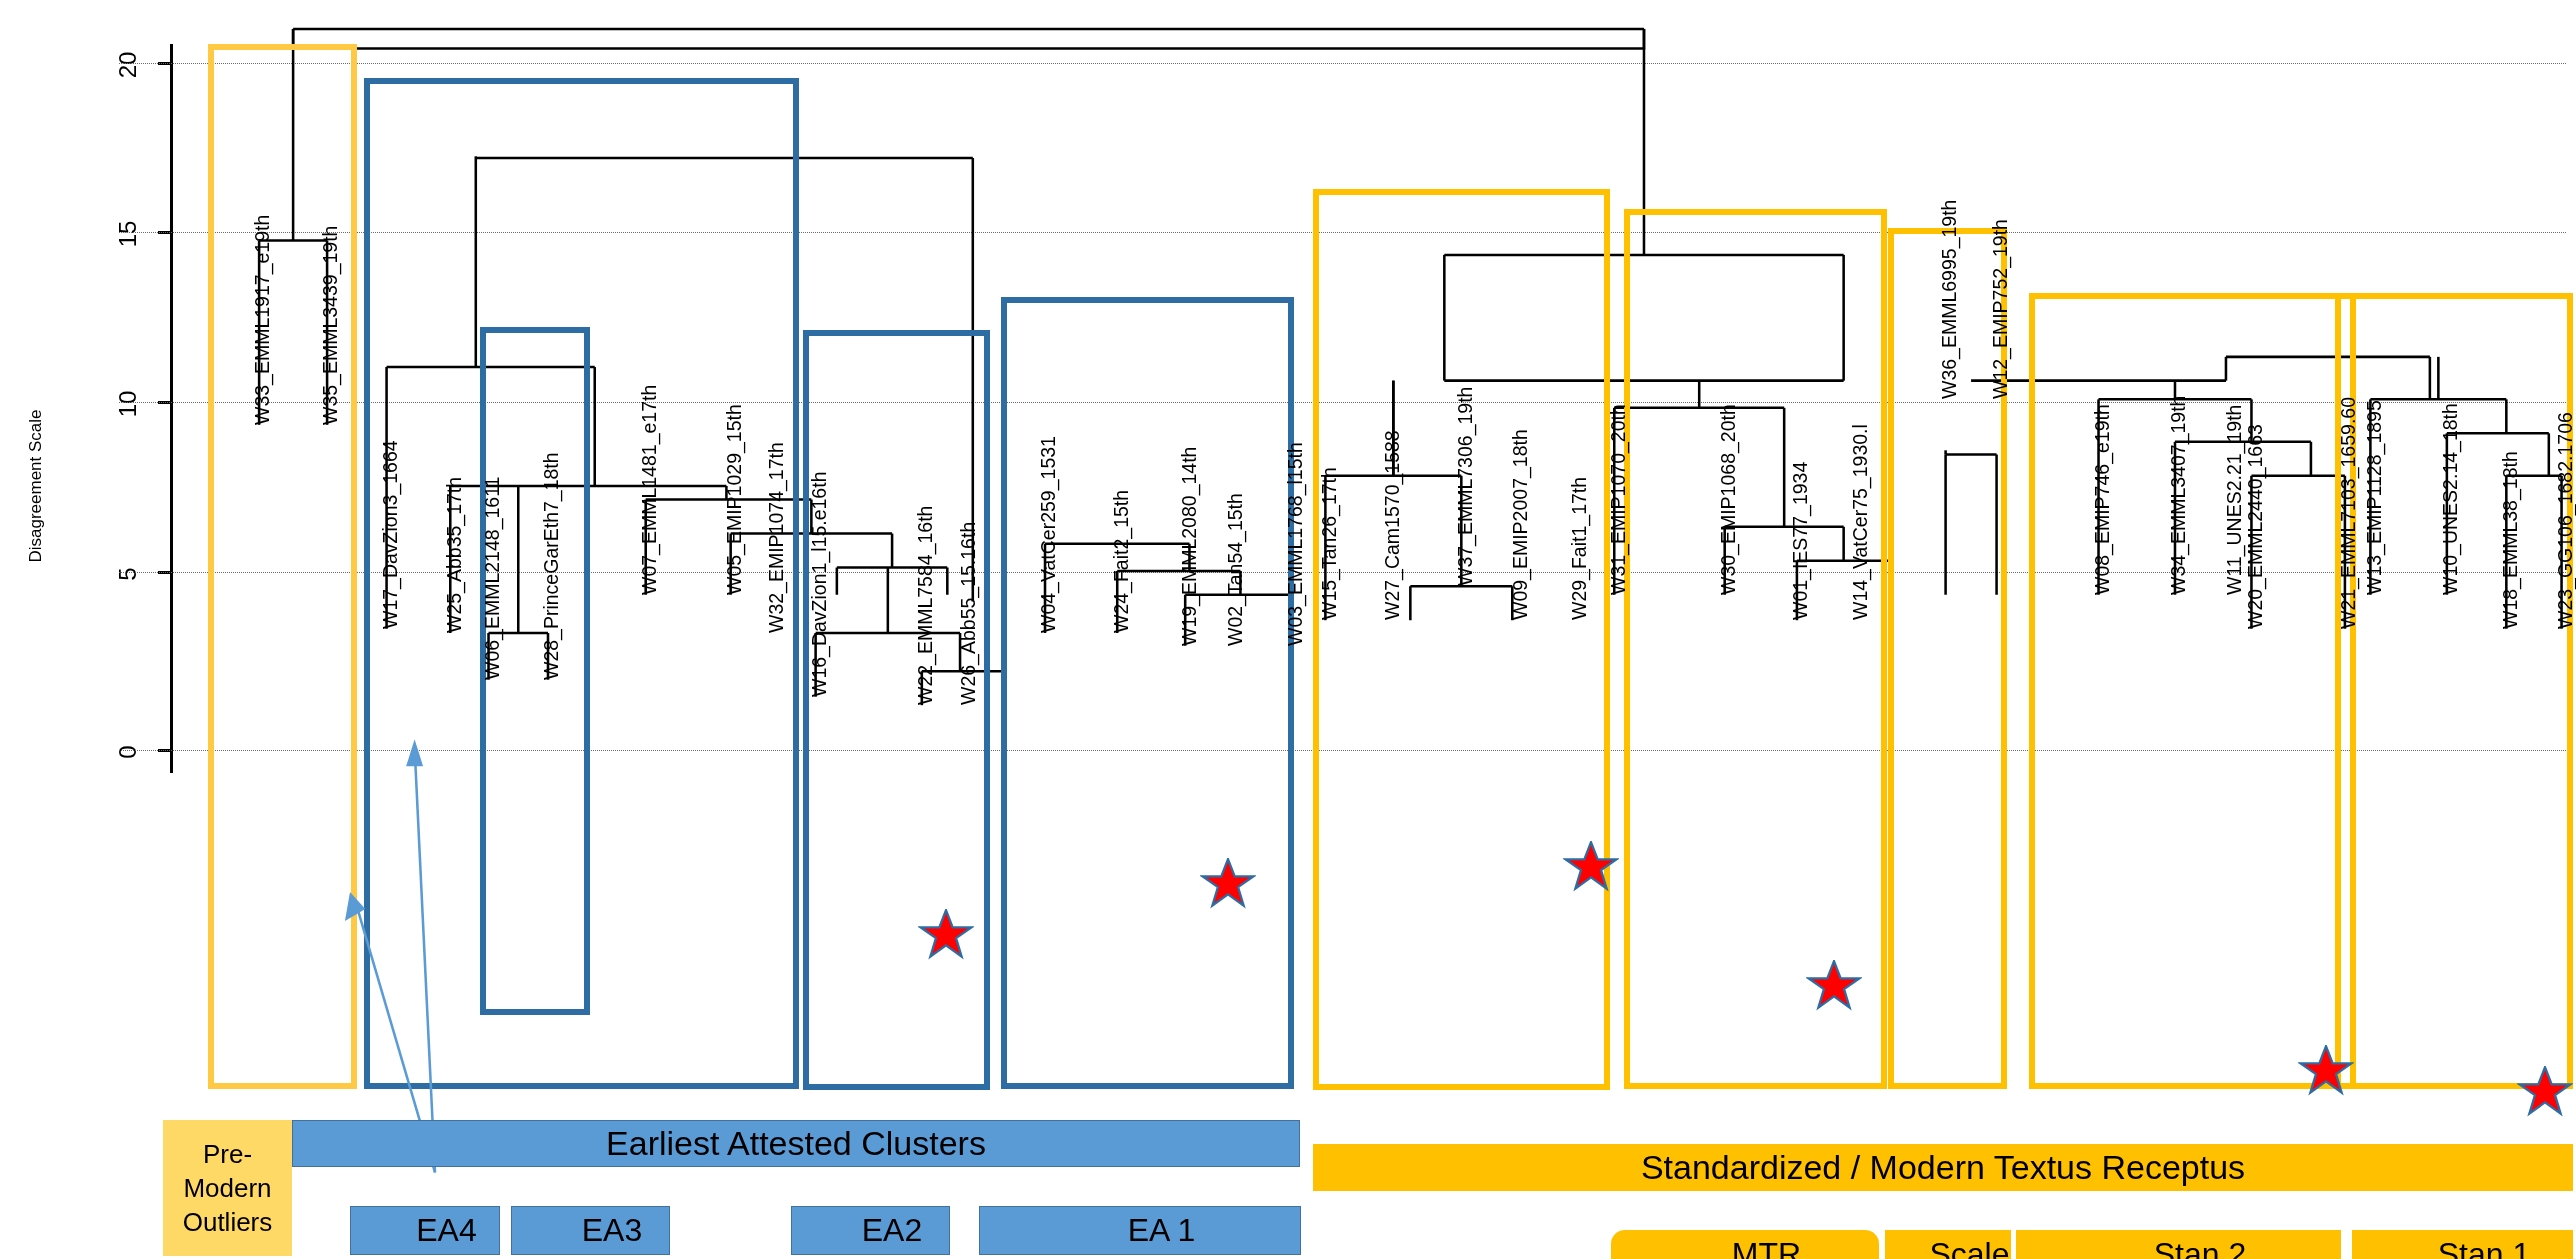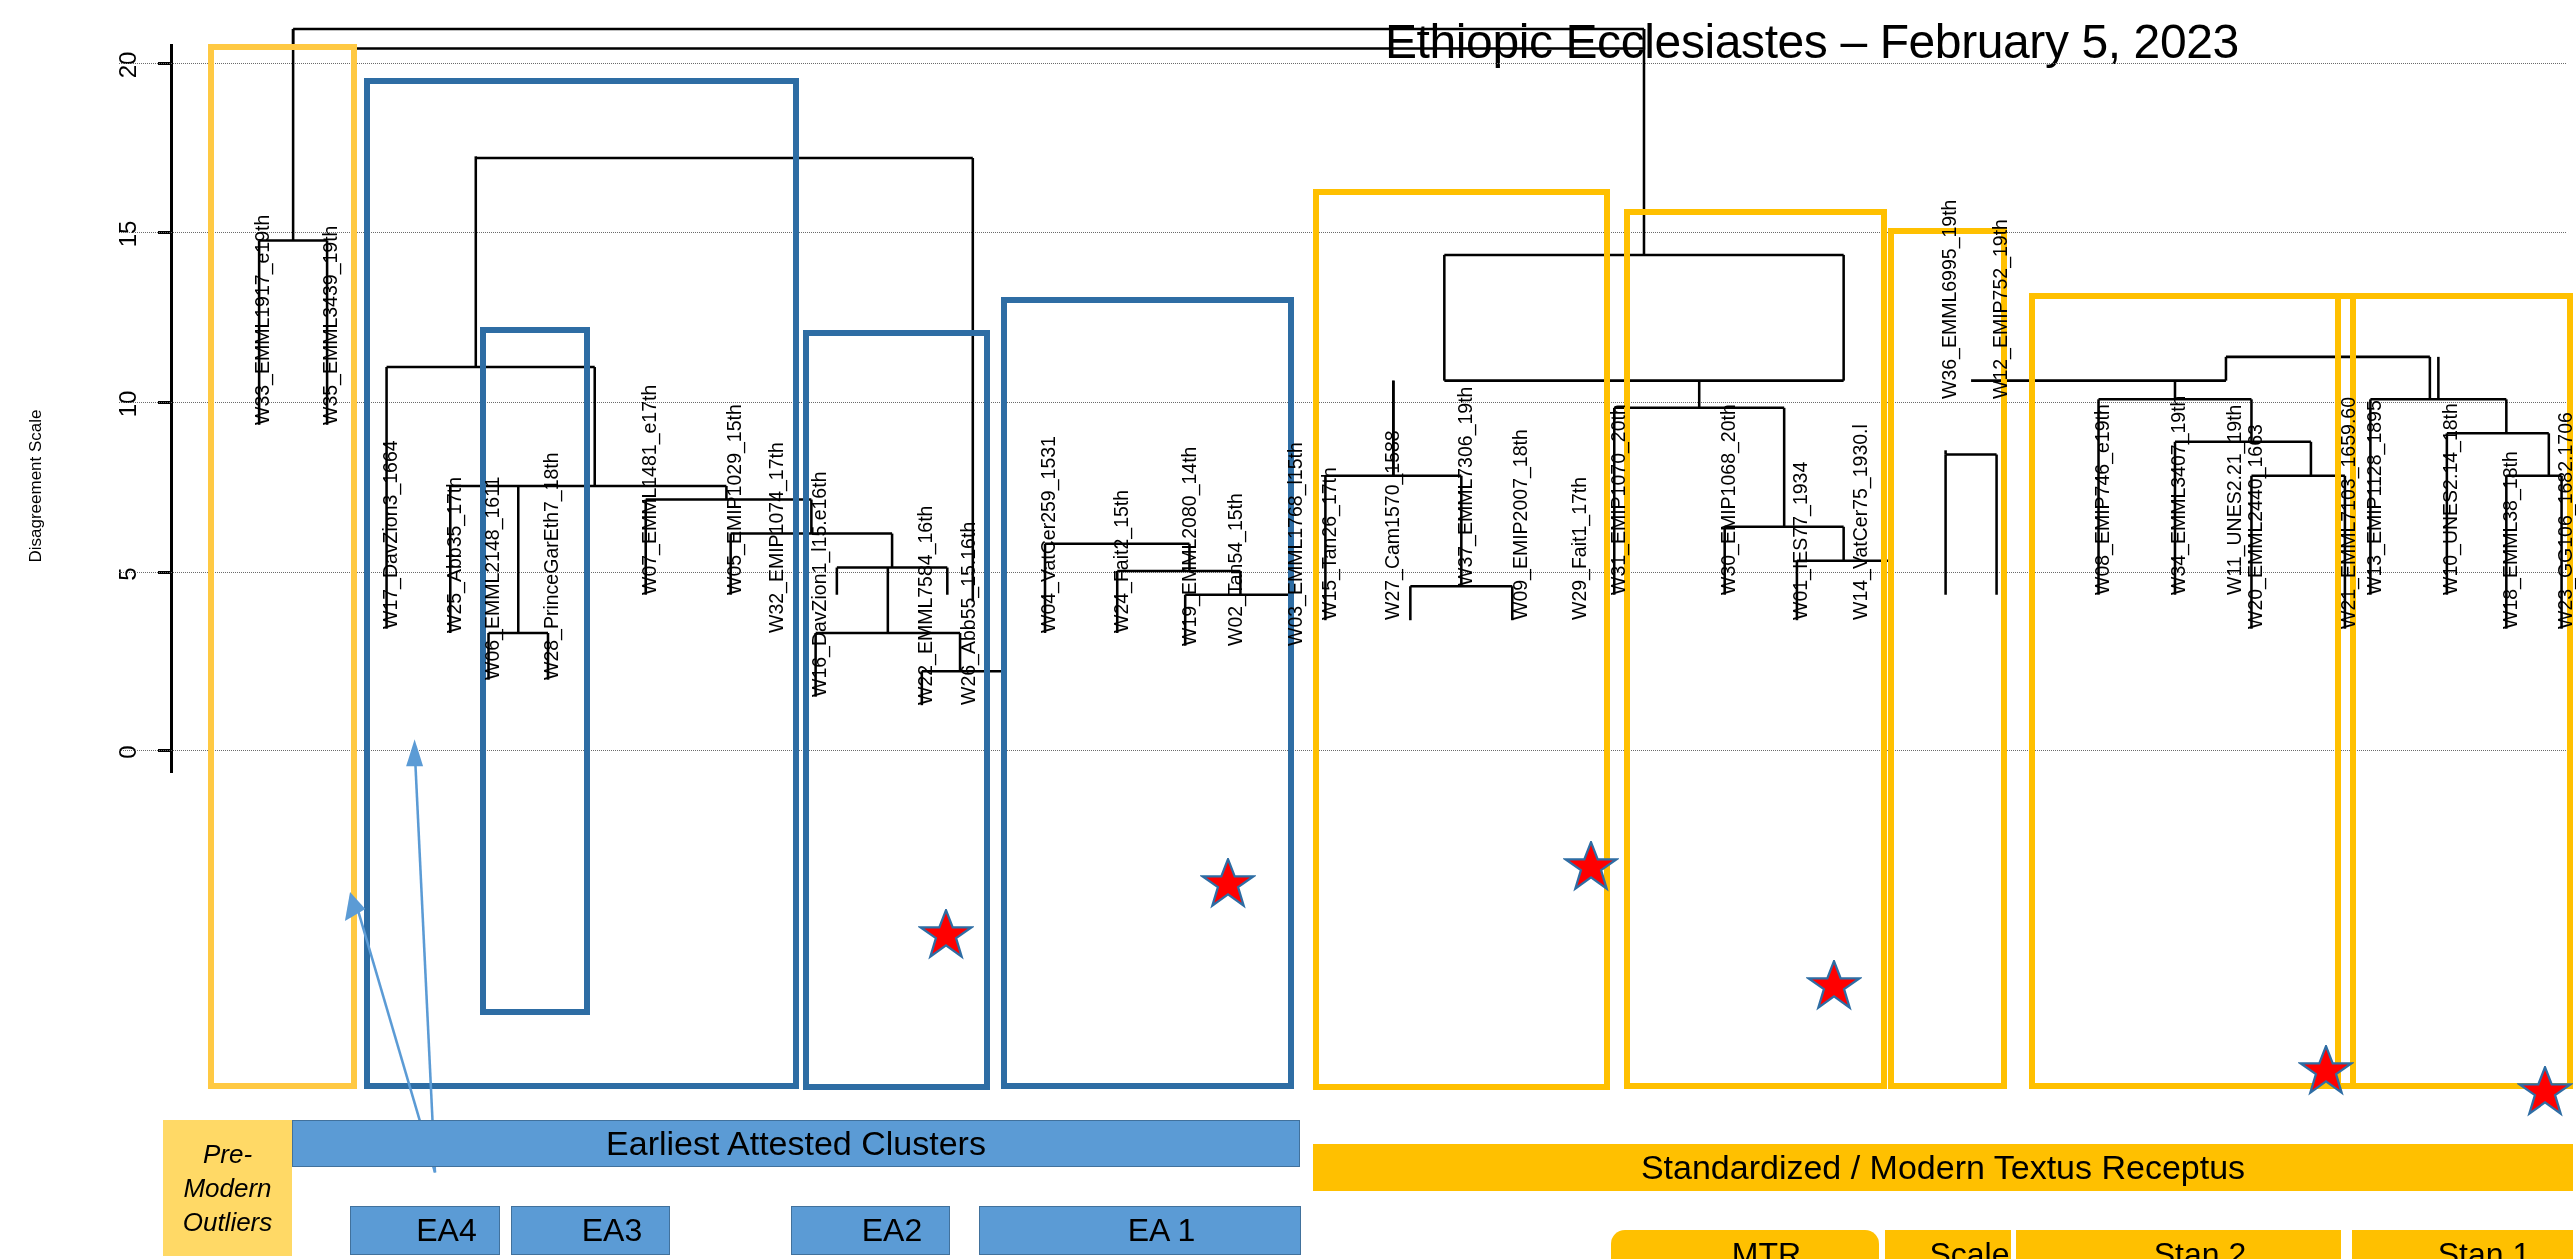--- a/index.html
+++ b/index.html
@@ -21,28 +21,27 @@
   .box-blue{border:6px solid #2e6da4;}
   .box-yellow-l{border:6px solid #ffc943;}
   .box-yellow{border:6px solid #ffc000;}
   .star{position:absolute;width:56px;height:56px;color:#ff0000;}
   .legbar{position:absolute;box-sizing:border-box;display:flex;align-items:center;
           justify-content:center;font-size:34px;color:#000;}
   .leg-blue{background:#5b9bd5;border:1.7px solid #41719c;}
   .leg-amber{background:#ffc000;margin-top:24px;}
   .leg-small{font-size:32px;padding-left:43px;}
   .outlier-cell{position:absolute;background:#ffd966;display:flex;flex-direction:column;
-                align-items:center;justify-content:center;font-size:26px;line-height:1.32;color:#000;font-style:italic;}
+                align-items:center;justify-content:center;font-size:26px;line-height:1.32;color:#000;}
 </style>
 </head>
 <body>
 
 <div id="stage">
 
-  <div class="title">Ethiopic Ecclesiastes – February 5, 2023</div>
 
   <div class="ylabel">Disagreement Scale</div>
 
   <div class="axisline" style="left:170px;top:44px;width:2.5px;height:729px;"></div>
 
   <div class="axisline" style="left:158px;top:62px;width:12.7px;height:2.5px;"></div>
   <div class="axisline" style="left:158px;top:231px;width:12.7px;height:2.5px;"></div>
   <div class="axisline" style="left:158px;top:401px;width:12.7px;height:2.5px;"></div>
   <div class="axisline" style="left:158px;top:571px;width:12.7px;height:2.5px;"></div>
   <div class="axisline" style="left:158px;top:749px;width:12.7px;height:2.5px;"></div>

